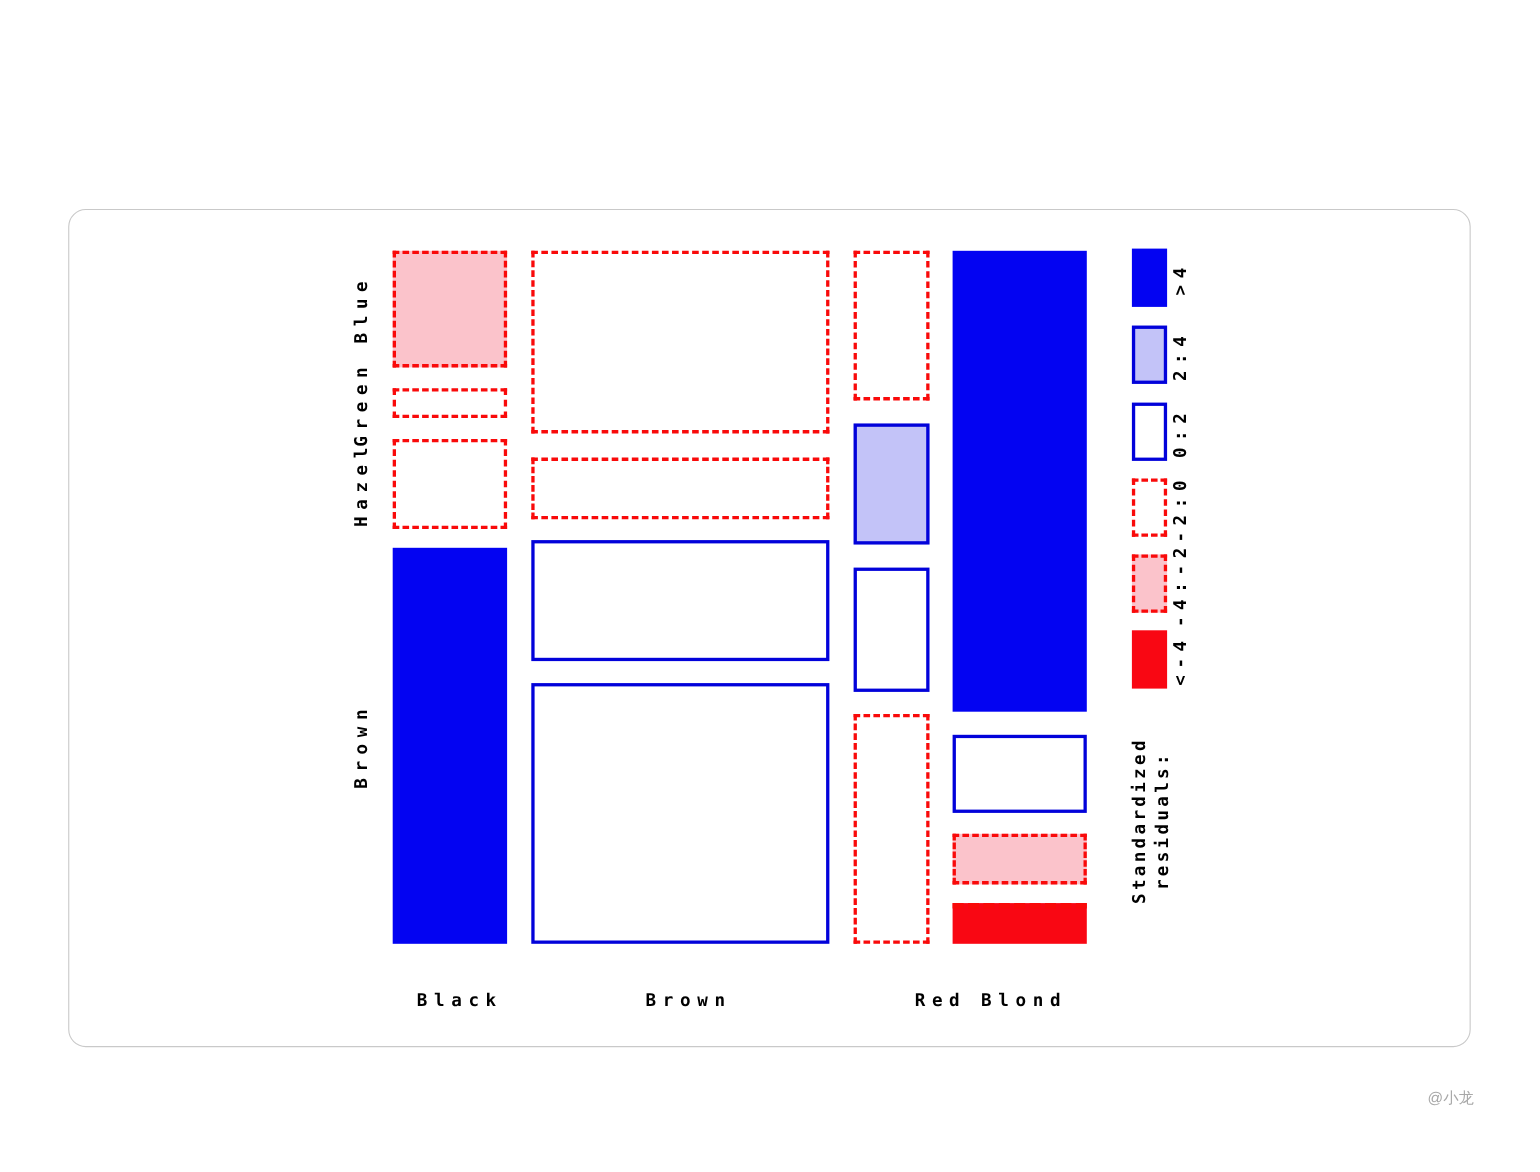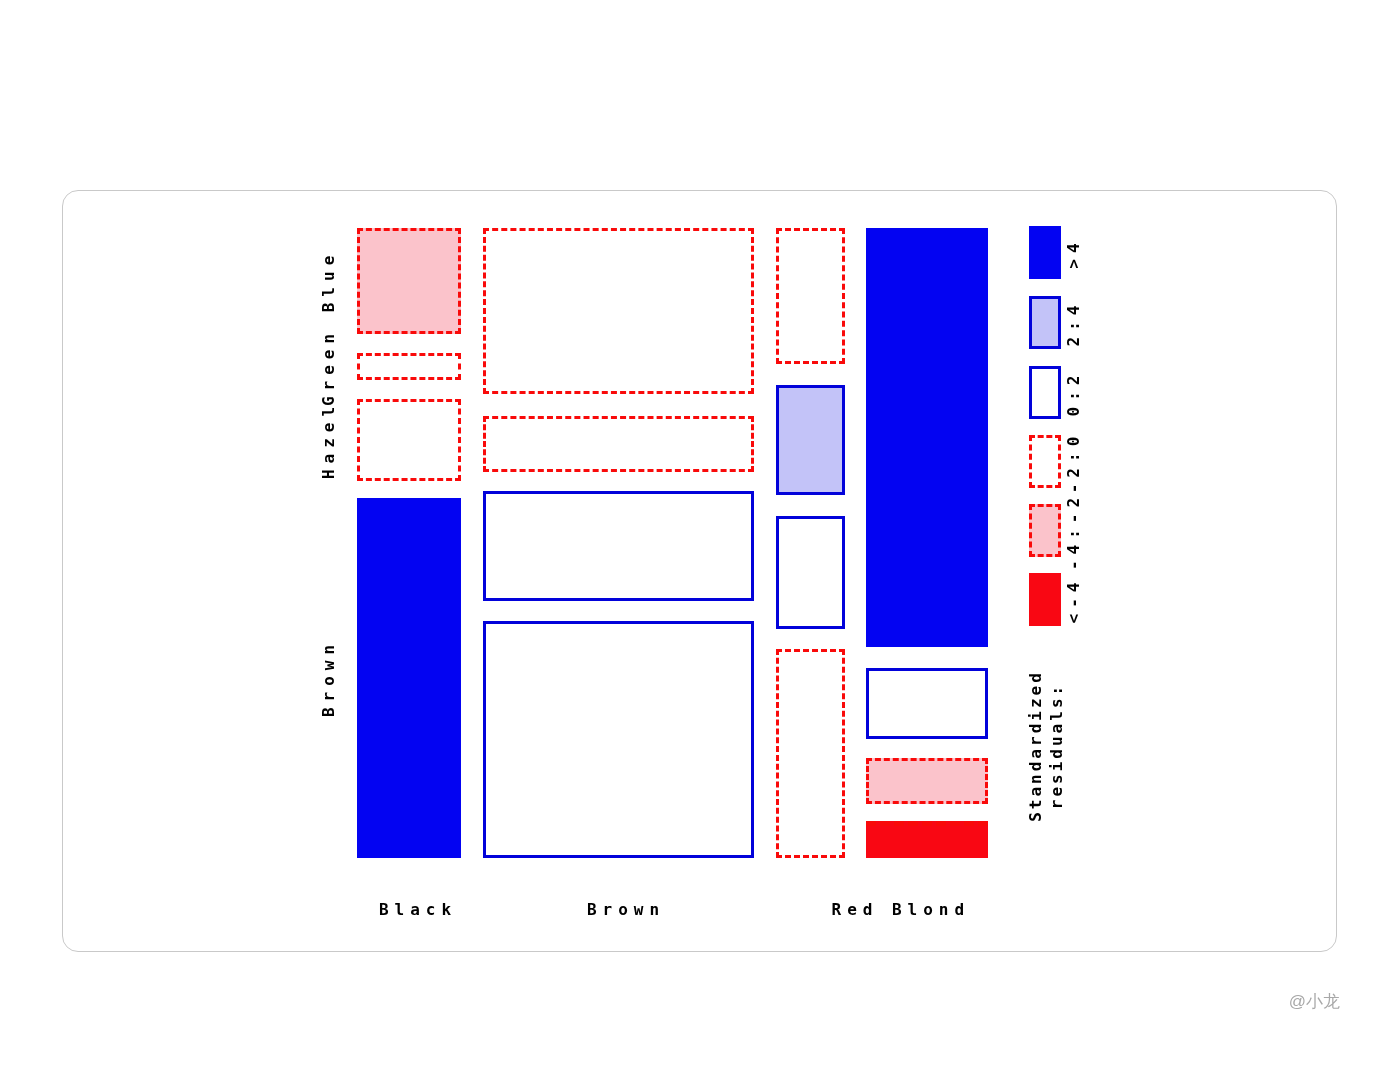--- a/index.html
+++ b/index.html
@@ -56,21 +56,21 @@
     letter-spacing: 3px;
     color: #000;
     white-space: pre-line;
     text-align: center;
     line-height: 21px;
   }
 
   .watermark {
     position: absolute;
     right: 60px; top: 990px;
-    font-size: 17px;
+    font-size: 14px;
     color: #a8a8a8;
   }
 </style>
 </head>
 <body>
 
 <div id="stage">
 
 
   <div class="card">

